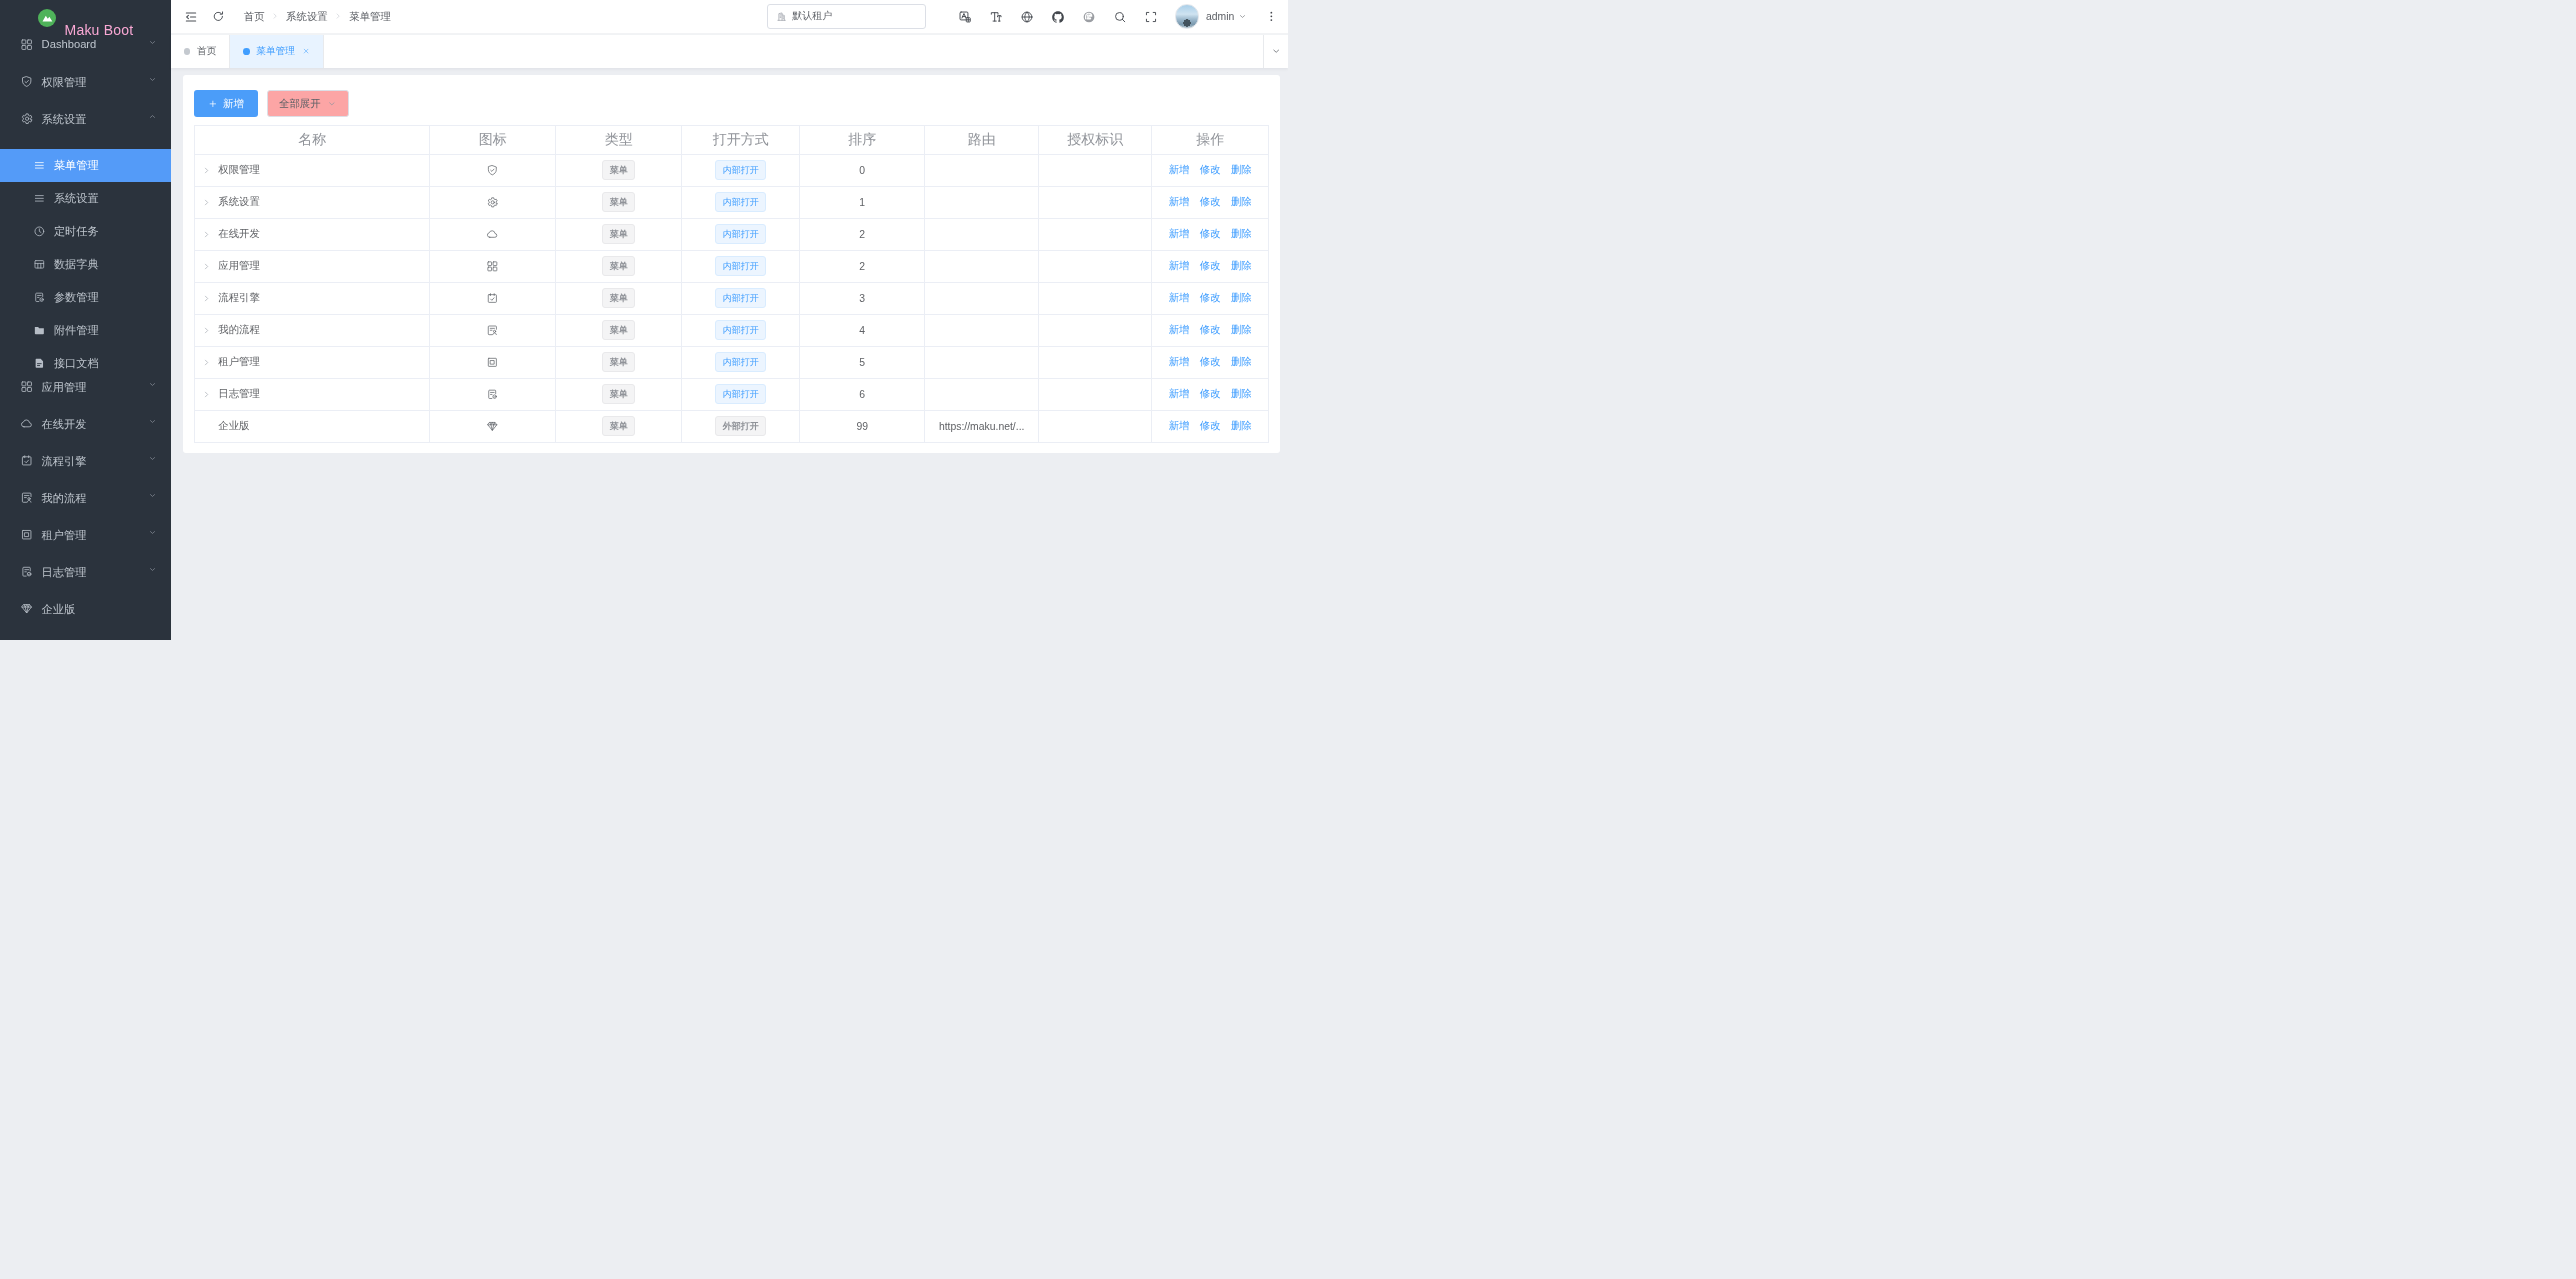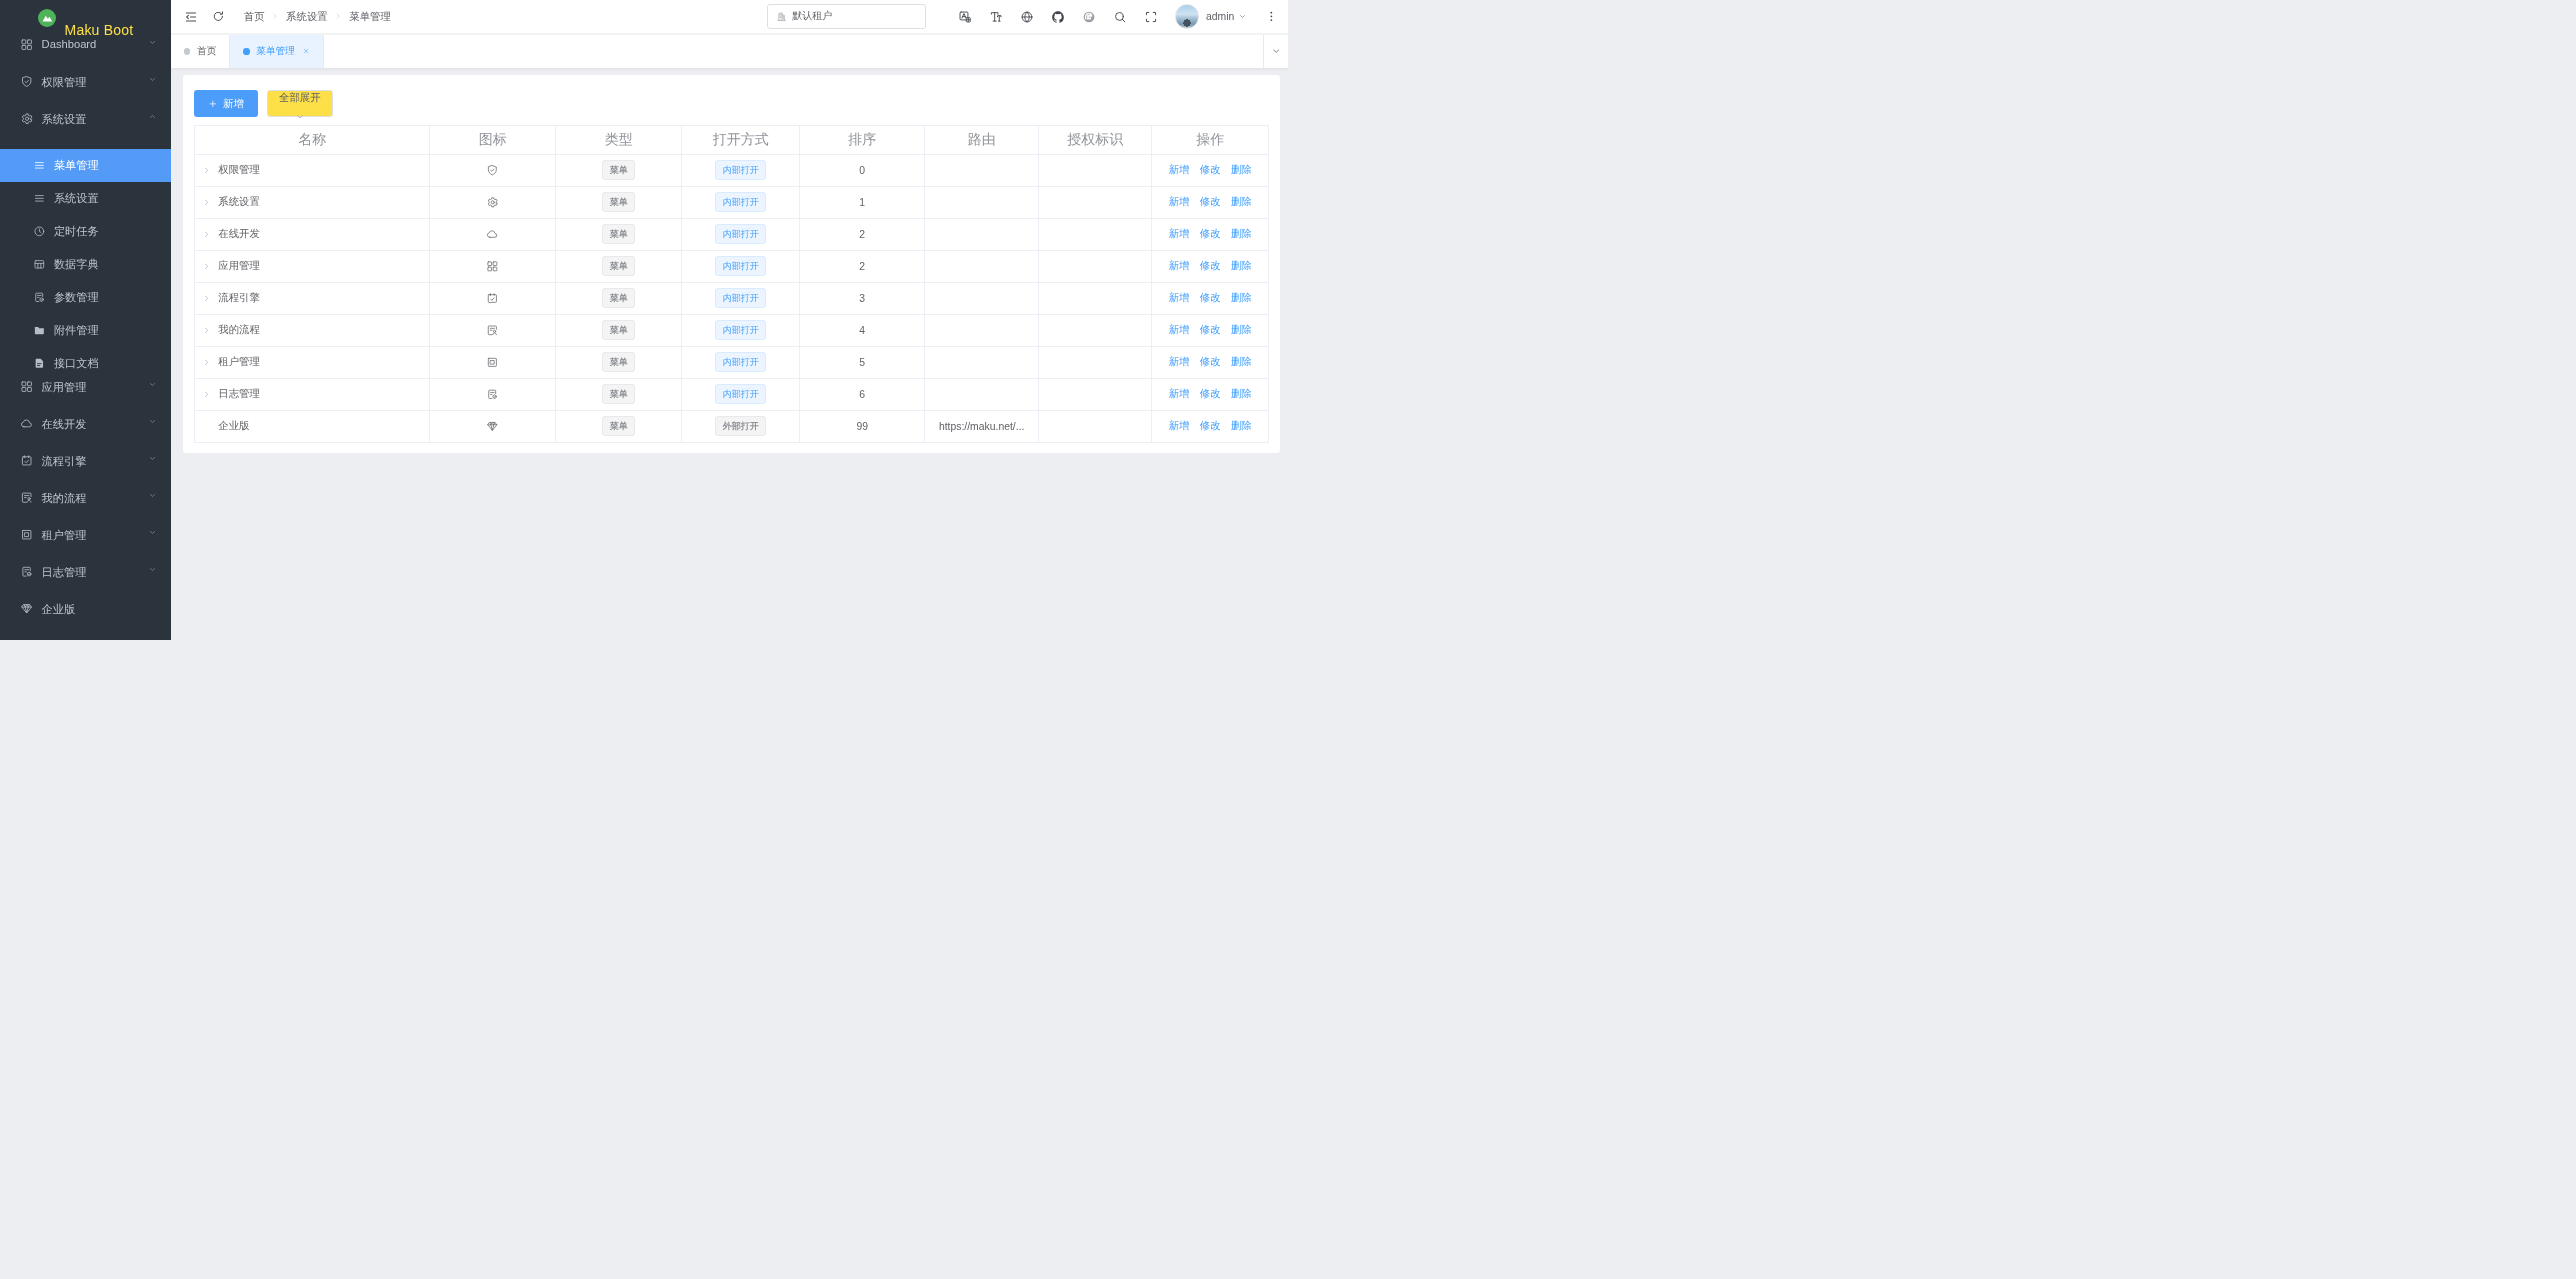--- a/index.html
+++ b/index.html
@@ -8,21 +8,21 @@
     font-family:"Liberation Sans","DejaVu Sans",sans-serif;
     background:#eceef2;color:#606266;
     -webkit-font-smoothing:antialiased;
   }
   .app{display:flex;width:1288px;height:640px;overflow:hidden;}
 
   
   .sidebar{width:171px;flex-shrink:0;background:var(--sidebar-bg,#2b333d);display:flex;flex-direction:column;overflow:hidden;}
   .logo-row{height:36px;display:flex;align-items:center;justify-content:center;gap:8.2px;flex-shrink:0;}
   .logo-mark{width:18.7px;height:18.7px;border-radius:50%;background:var(--logo-green,#4fb35a);display:flex;align-items:center;justify-content:center;}
-  .logo-text{color:#fde047;font-size:14px;font-weight:500;letter-spacing:0.2px;margin-top:23px;}
+  .logo-text{color:#f9a8d4;font-size:14px;font-weight:500;letter-spacing:0.2px;margin-top:23px;}
   .side-menu{flex:1;overflow:hidden;padding-top:1.5px;}
   .menu-item{height:37px;display:flex;align-items:flex-start;padding:0 14px 0 20px;color:#bfc6ce;font-size:11.2px;cursor:pointer;}
   .menu-item .mi-icon{display:flex;margin-right:8.2px;color:#b6bdc6;}
   .menu-item .mi-label{flex:1;}
   .menu-item .mi-chev{display:flex;color:#8d949e;}
   .sub-item{height:33px;display:flex;align-items:center;padding-left:33px;color:#bfc6ce;font-size:11.2px;cursor:pointer;}
   .sub-item .mi-icon{display:flex;margin-right:8.2px;color:#b6bdc6;}
   .sub-item.active{background:var(--sidebar-active,#549bf8);color:#fff;}
   .sub-item.active .mi-icon{color:#fff;}
 
@@ -59,21 +59,21 @@
   .tab.active .dot{background:var(--primary,#409eff);}
   .tab .tab-close{display:flex;margin-left:6.7px;}
   .tab-more{margin-left:auto;width:24px;border-left:0.7px solid #e8eaed;display:flex;align-items:center;justify-content:center;color:#5f6368;cursor:pointer;}
 
   
   .content{flex:1;background:var(--content-bg,#eceef2);padding:6.7px 6.7px 0 12px;overflow:hidden;}
   .card{background:#fff;border-radius:3px;width:1075px;height:346px;padding:15.7px 11.2px 16.4px;}
   .toolbar{display:flex;align-items:center;margin-bottom:7.5px;}
   .btn{height:27px;border-radius:3px;display:inline-flex;align-items:center;font-size:10.4px;cursor:pointer;box-sizing:border-box;}
   .btn-primary{background:var(--primary-btn,#4b9df9);color:#fff;border:none;padding:0 14px;gap:5.2px;}
-  .btn-default{background:#fde047;color:#5d6066;border:0.7px solid #dcdfe6;padding:0 11.2px;gap:6.7px;margin-left:9px;flex-direction:column;}
+  .btn-default{background:#fca5a5;color:#5d6066;border:0.7px solid #dcdfe6;padding:0 11.2px;gap:6.7px;margin-left:9px;}
   .btn .b-icon{display:flex;}
 
   
   table.grid{border-collapse:collapse;table-layout:fixed;width:1075px;border:0.7px solid #ebeef5;background:#fff;}
   .grid th{height:28px;font-weight:400;font-size:14px;color:#909399;border-right:0.7px solid #ebeef5;border-bottom:0.7px solid #ebeef5;text-align:center;padding:0;}
   .grid td{height:31px;font-size:10.4px;color:#606266;border-right:0.7px solid #ebeef5;border-bottom:0.7px solid #ebeef5;text-align:center;padding:0;}
   .grid tr:last-child td{border-bottom:none;}
   .name-wrap{display:flex;align-items:center;text-align:left;padding-left:6.7px;}
   .exp-arrow{display:flex;color:#8f959e;margin-right:6.7px;cursor:pointer;width:9.7px;flex-shrink:0;}
   .exp-spacer{width:16.4px;flex-shrink:0;}

